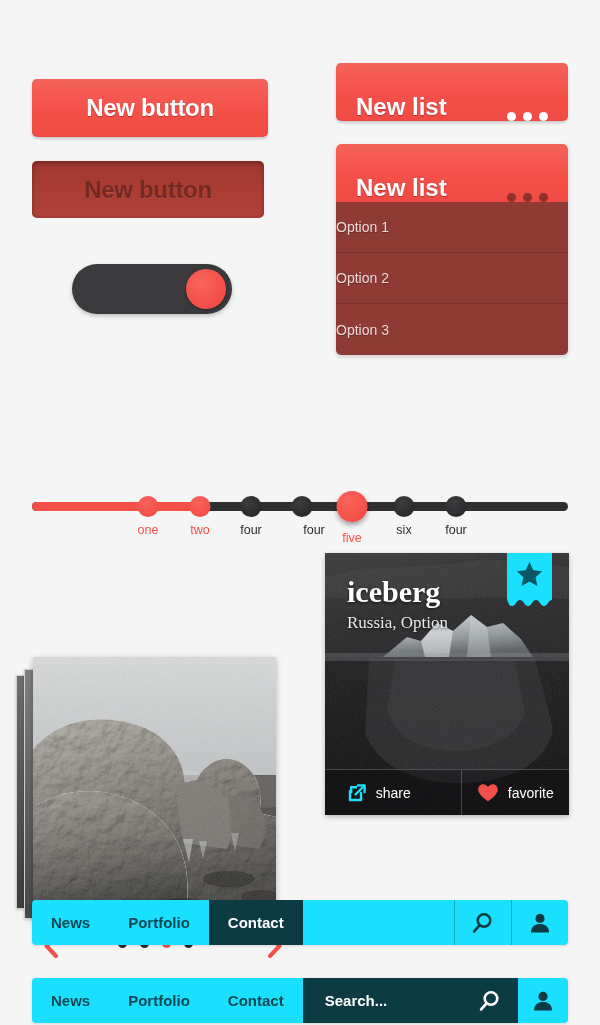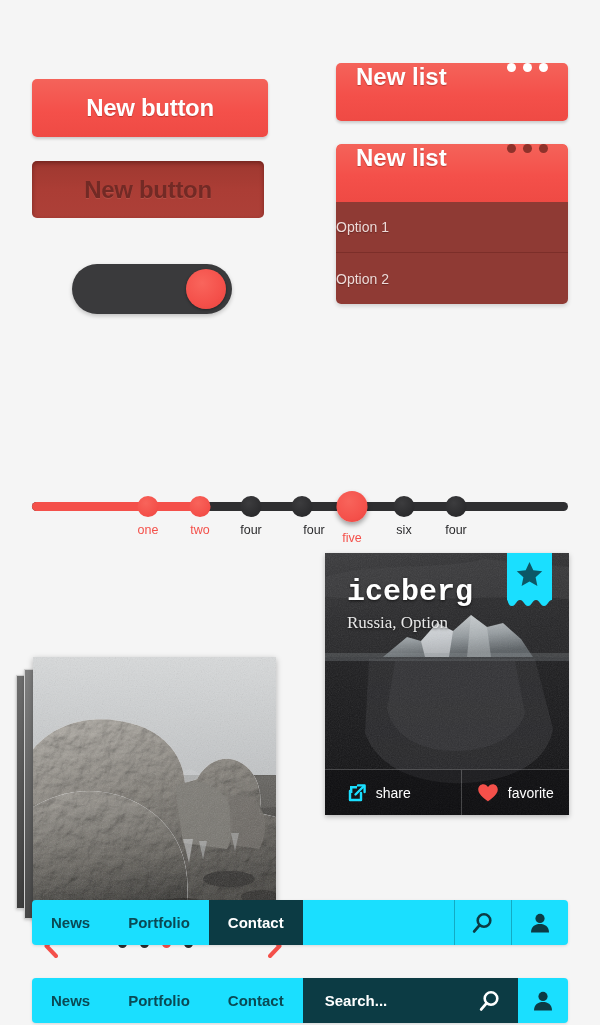--- a/index.html
+++ b/index.html
@@ -38,21 +38,21 @@
     background: linear-gradient(180deg, #9e3830 0%, #ab3d35 50%, #ad4038 100%);
     color: #722a25;
     text-shadow: 0 1px 0 rgba(210,120,110,.30);
     box-shadow: inset 0 2px 4px rgba(60,10,8,.45);
   }
 
   
   .list-head {
     background: linear-gradient(180deg, #f4635a 0%, #f4504a 55%, #ef4a44 100%);
     display: flex;
-    align-items: flex-start;
+    align-items: flex-end;
     justify-content: space-between;
     padding: 0 20px;
     box-sizing: border-box;
     color: #fff;
     font-weight: bold;
     font-size: 24px;
     text-shadow: 0 1px 1px rgba(120,25,20,.45);
     gap: 48px;
   }
   .dots { display: flex; gap: 7px; }
@@ -148,21 +148,21 @@
   .cdots i.on { background: #f4504a; }
 
   
   .ice-card {
     position: absolute;
     overflow: hidden;
     box-shadow: 0 2px 5px rgba(0,0,0,.25);
     background: #1c1c1e;
   }
   .ice-title {
-    font-family: Liberation Mono, monospace;
+    font-family: Liberation Serif, serif;
     color: #ffffff;
     font-size: 30px;
     font-weight: bold;
     line-height: 1;
     text-shadow: 0 1px 3px rgba(0,0,0,.7);
   }
   .ice-sub {
     font-family: "Liberation Serif", serif;
     color: #e8e8e8;
     font-size: 17px;
@@ -281,20 +281,23 @@
         <i></i>
         <i></i>
       </span>
   </div>
   <div class="list-body">
     <div class="list-opt">
       <span>Option 1</span>
     </div>
     <div class="list-opt">
       <span>Option 2</span>
+    </div>
+    <div class="list-opt">
+      <span>Option 3</span>
     </div>
   </div>
 </div>
 
 <div class="abs slider-wrap" style="left:32px; top:435px; width:536px; height:55px;">
   <div class="track track-bg"></div>
   <div class="track track-fill" style="width:170px;"></div>
 
   <span class="stop sm red" style="left:116px;"></span>
   <span class="stop sm red" style="left:168px;"></span>

